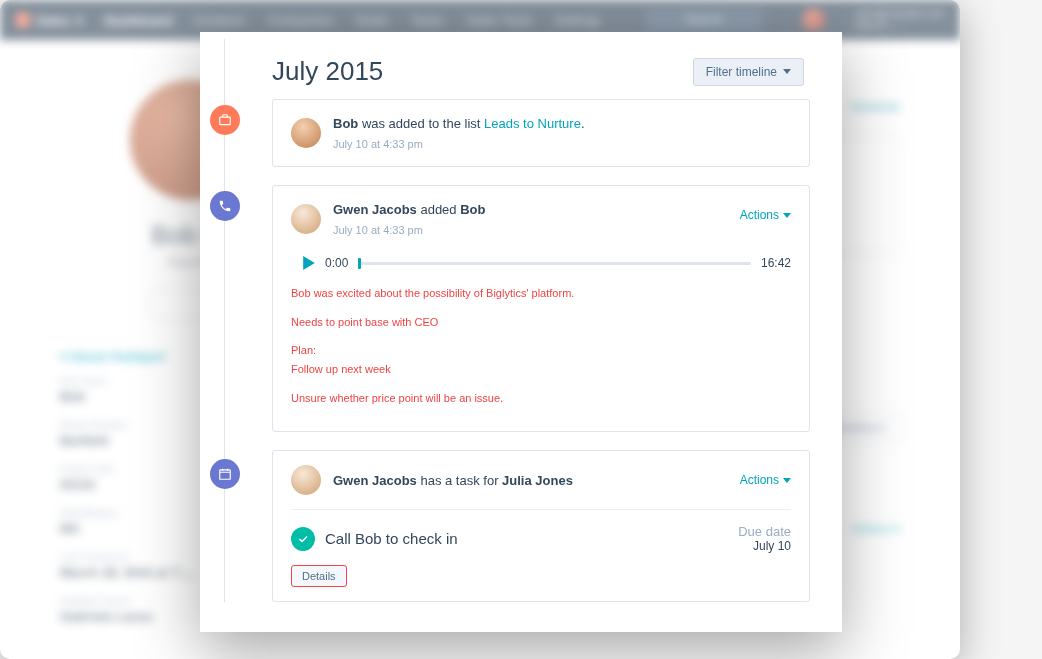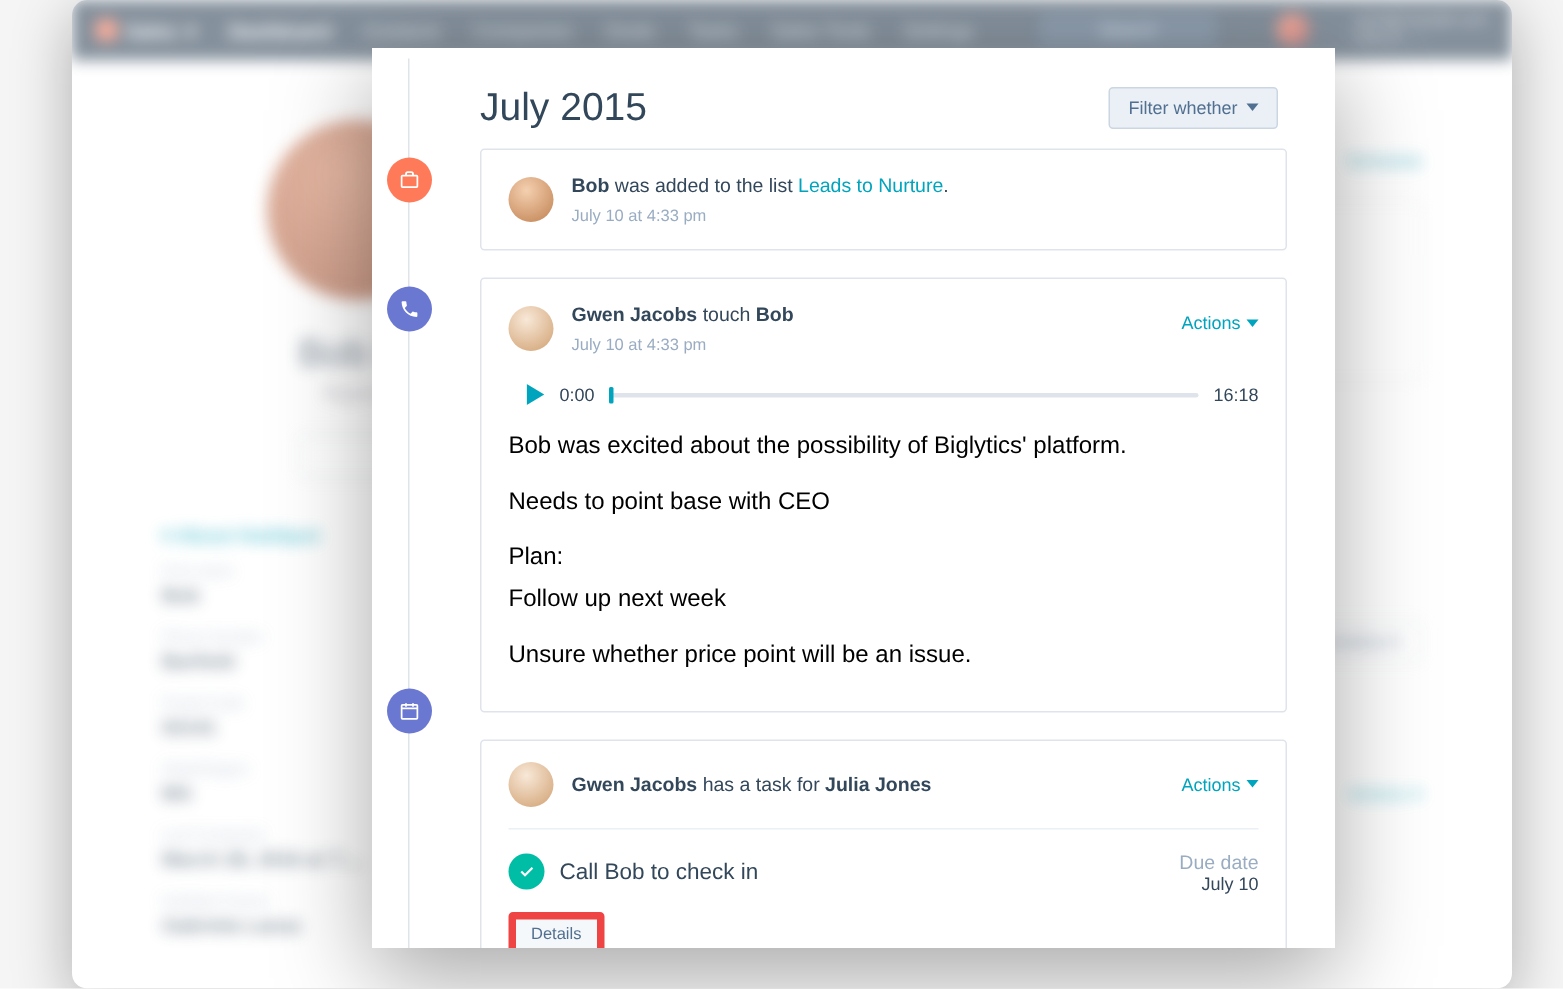--- a/index.html
+++ b/index.html
@@ -1,17 +1,17 @@
 <!DOCTYPE html>
 <html><head>
 <meta charset="utf-8">
 <style>
 * { box-sizing: border-box; margin: 0; padding: 0; }
 body { font-family: -apple-system, BlinkMacSystemFont, "Segoe UI", Helvetica, Arial, sans-serif; background: #f5f5f5; width: 1042px; height: 659px; overflow: hidden; position: relative; }
-.browser-frame { width: 960px; height: 659px; background: #fff; border-radius: 10px; overflow: hidden; position: relative; box-shadow: 0 10px 40px rgba(0,0,0,0.3); margin-left: 48px; }
+.browser-frame { width: 960px; height: 659px; background: #fff; border-radius: 10px; overflow: hidden; position: relative; box-shadow: 0 10px 40px rgba(0,0,0,0.3); }
 .bg-layer { position: absolute; inset: 0; filter: blur(5px); opacity: 0.6; }
 .topbar { height: 40px; background: #33475b; display: flex; align-items: center; padding: 0 16px; gap: 22px; color: #cbd6e2; font-size: 13px; }
 .topbar .brand { color: #fff; font-weight: 600; display: flex; align-items: center; gap: 6px; }
 .topbar .brand:before { content:""; width:14px; height:14px; background:#ff7a59; border-radius:3px; display:inline-block; }
 .topbar .active { color:#fff; font-weight:600; }
 .topbar .search { margin-left: auto; background:#425b76; border-radius:3px; padding:4px 40px; color:#cbd6e2; font-size:12px; }
 .topbar .user { width:22px; height:22px; border-radius:50%; background:linear-gradient(135deg,#ff7a59,#a04040); margin-left:18px; }
 .topbar .acct { font-size:10px; line-height:1.2; margin-left:8px; }
 .bg-content { padding: 40px 60px; display:flex; gap:40px; }
 .bg-left { width: 260px; }
@@ -46,29 +46,29 @@
 .card-text { flex:1; font-size: 13px; color: #33475b; line-height:1.5; }
 .card-text .bold { font-weight:600; color:#33475b; }
 .card-text .link { color:#00a4bd; cursor:pointer; }
 .timestamp { font-size: 11px; color: #99acc2; margin-top: 2px; }
 .actions-btn { color:#00a4bd; font-size:12px; cursor:pointer; display:inline-flex; align-items:center; gap:4px; position:absolute; right:18px; top:22px; }
 .actions-btn:after { content:""; border-left:4px solid transparent; border-right:4px solid transparent; border-top:5px solid #00a4bd; }
 .audio { display:flex; align-items:center; gap:10px; margin:18px 0 10px; font-size:12px; color:#33475b;padding-left:12px; }
 .play { color:#00a4bd; cursor:pointer; }
 .track { flex:1; height:3px; background:#dfe3eb; position:relative; border-radius:2px; }
 .track-dot { position:absolute; left:0; top:-4px; width:3px; height:11px; background:#00a4bd; border-radius:1px; }
-.notes { font-size:16px; color:#000000; line-height:1.7; margin-top:14px; }
+.notes { font-size:11px; color:#ef4444; line-height:1.7; margin-top:14px; }
 .notes p { margin-bottom:10px; }
 .task-row { display:flex; align-items:center; gap:10px; border-top:1px solid #eaf0f6; padding-top:14px; margin-top:14px; }
 .check-circle { width:24px; height:24px; border-radius:50%; background:#00bda5; display:flex; align-items:center; justify-content:center; color:#fff; font-size:13px; }
 .task-title { font-size:15px; color:#33475b; font-weight:400; flex:1; }
 .due { text-align:right; font-size:12px; }
 .due-label { color:#99acc2; font-size:13px; }
 .due-val { color:#33475b; }
-.details-btn { border:5px solid #ef4444; background:#f5f8fa; color:#516f90; font-size:11px; padding:4px 10px; border-radius:3px; cursor:pointer; margin-top:12px; }
+.details-btn { border:1px solid #ef4444; background:#f5f8fa; color:#516f90; font-size:11px; padding:4px 10px; border-radius:3px; cursor:pointer; margin-top:12px; }
 svg { display:block; }
 </style>
 </head>
 <body>
 
 <div class="browser-frame">
   <div class="bg-layer">
     <div class="topbar">
       <span class="brand"><span>Sales</span> ▾</span>
       <span class="active">Dashboard</span>
@@ -129,21 +129,21 @@
         <div class="bg-chipright"><span>Filter timeline</span> ▾</div>
         <div style="clear:both;height:80px"></div>
         <div style="text-align:right;color:#00a4bd;font-size:12px"><span>Actions</span> ▾</div>
       </div>
     </div>
   </div>
 
   <div class="modal">
     <div class="modal-header">
       <div class="modal-title">July 2015</div>
-      <button class="filter-btn">Filter whether</button>
+      <button class="filter-btn">Filter timeline</button>
     </div>
     <div class="timeline">
       <div class="timeline-line"></div>
 
       <div class="timeline-icon ti-orange" style="top:6px">
         <svg width="14" height="14" viewBox="0 0 24 24" fill="none" stroke="#fff" stroke-width="2">
             <rect x="3" y="7" width="18" height="13" rx="1"></rect>
             <path d="M8 7V5a2 2 0 012-2h4a2 2 0 012 2v2"></path>
           </svg>
       </div>
@@ -160,35 +160,35 @@
       <div class="timeline-icon ti-purple" style="top:92px">
         <svg width="14" height="14" viewBox="0 0 24 24" fill="#fff">
             <path d="M6.6 10.8c1.4 2.8 3.8 5.2 6.6 6.6l2.2-2.2c.3-.3.7-.4 1-.2 1.2.4 2.4.6 3.6.6.6 0 1 .4 1 1V20c0 .6-.4 1-1 1C10.6 21 3 13.4 3 4c0-.6.4-1 1-1h3.4c.6 0 1 .4 1 1 0 1.2.2 2.4.6 3.6.1.4 0 .8-.2 1l-2.2 2.2z"></path>
           </svg>
       </div>
       <div class="card">
         <div class="actions-btn">Actions</div>
         <div class="card-head">
           <div class="avatar g"></div>
           <div class="card-text">
-            <span class="bold">Gwen Jacobs</span><span> touch </span><span class="bold">Bob</span>
+            <span class="bold">Gwen Jacobs</span><span> added </span><span class="bold">Bob</span>
             <div class="timestamp">July 10 at 4:33 pm</div>
           </div>
         </div>
         <div class="audio">
           <span class="play">
             <svg width="12" height="14" viewBox="0 0 10 12">
                 <path d="M0 0l10 6-10 6z" fill="#00a4bd"></path>
               </svg>
           </span>
           <span>0:00</span>
           <div class="track">
               <div class="track-dot"></div>
             </div>
-          <span>16:18</span>
+          <span>16:42</span>
         </div>
         <div class="notes">
           <p>Bob was excited about the possibility of Biglytics' platform.</p>
           <p>Needs to point base with CEO</p>
           <p style="white-space:pre-line">Plan:
 Follow up next week</p>
           <p>Unsure whether price point will be an issue.</p>
         </div>
       </div>
 

